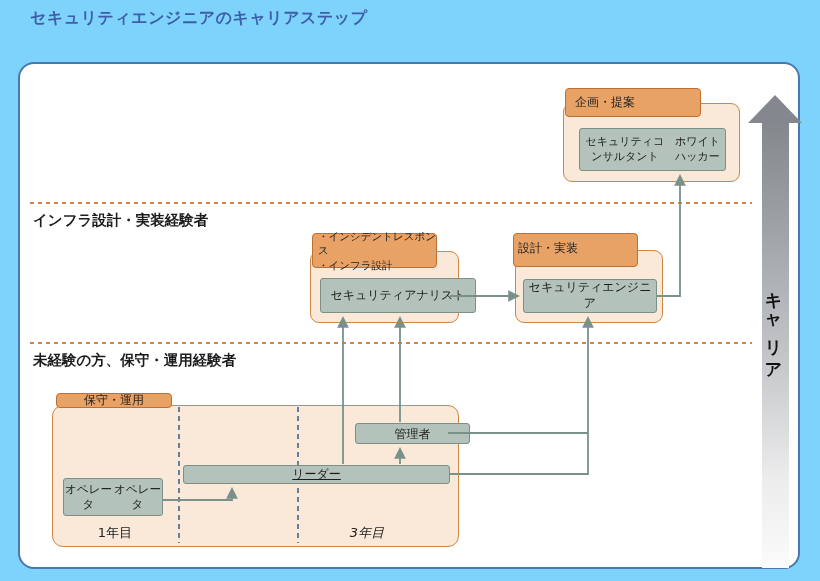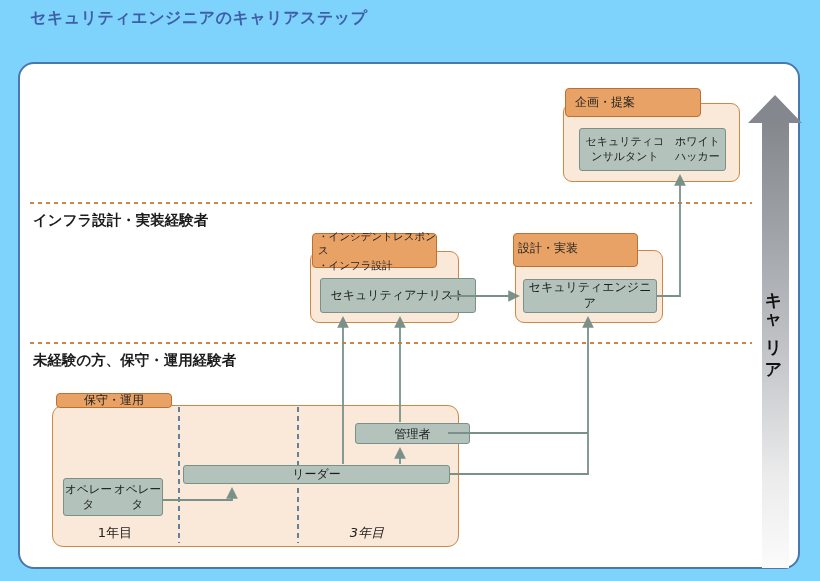--- a/index.html
+++ b/index.html
@@ -34,21 +34,21 @@
 
   .panel-engineer{left:515px;top:250px;width:146px;height:71px;}
   .tab-engineer{left:513px;top:233px;width:125px;height:34px;font-size:12px;padding-left:4px;justify-content:flex-start;padding-top:6px;}
   .box-engineer{left:523px;top:279px;width:134px;height:34px;font-size:12px;}
 
   .panel-ops{left:52px;top:405px;width:405px;height:140px;border-radius:11px;}
   .tab-ops{left:56px;top:393px;width:116px;height:15px;font-size:12px;align-items:center;}
   .dash-v{width:2px;background:repeating-linear-gradient(180deg,#64809F 0 5px,transparent 5px 9px);z-index:3;}
   .divider1{left:178px;top:407px;height:136px;}
   .divider2{left:297px;top:407px;height:136px;}
-  .box-leader{left:183px;top:465px;width:267px;height:19px;font-size:12px;}
+  .box-leader{left:183px;top:465px;width:267px;height:19px;font-size:12px;text-decoration:underline;}
   .box-manager{left:355px;top:423px;width:115px;height:21px;font-size:12px;align-items:flex-end;}
   .box-operator{left:63px;top:478px;width:100px;height:38px;font-size:11.5px;}
   .year{font-size:13px;color:#222;width:60px;text-align:center;z-index:3;}
   .year1{left:85px;top:524px;} .year2{left:207px;top:548px;margin-top:32px;} .year3{left:337px;top:524px;font-style:italic;}
 
   .arrow-shaft{left:762px;top:118px;width:27px;height:450px;z-index:1;
      background:linear-gradient(180deg,#83878C 0%,#9FA3A8 25%,#C6C8CB 55%,#ECECED 80%,#FBFBFB 100%);}
   .arrow-head{left:748px;top:95px;width:0;height:0;z-index:1;
      border-left:27px solid transparent;border-right:27px solid transparent;border-bottom:28px solid #84888E;}
   .career-label{left:763px;top:281px;z-index:2;writing-mode:vertical-rl;text-orientation:upright;

